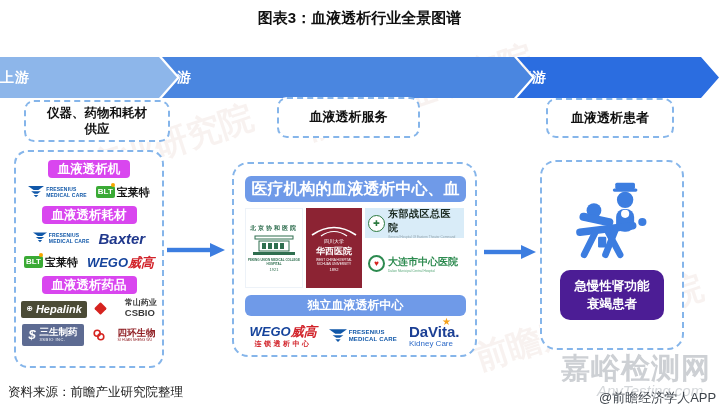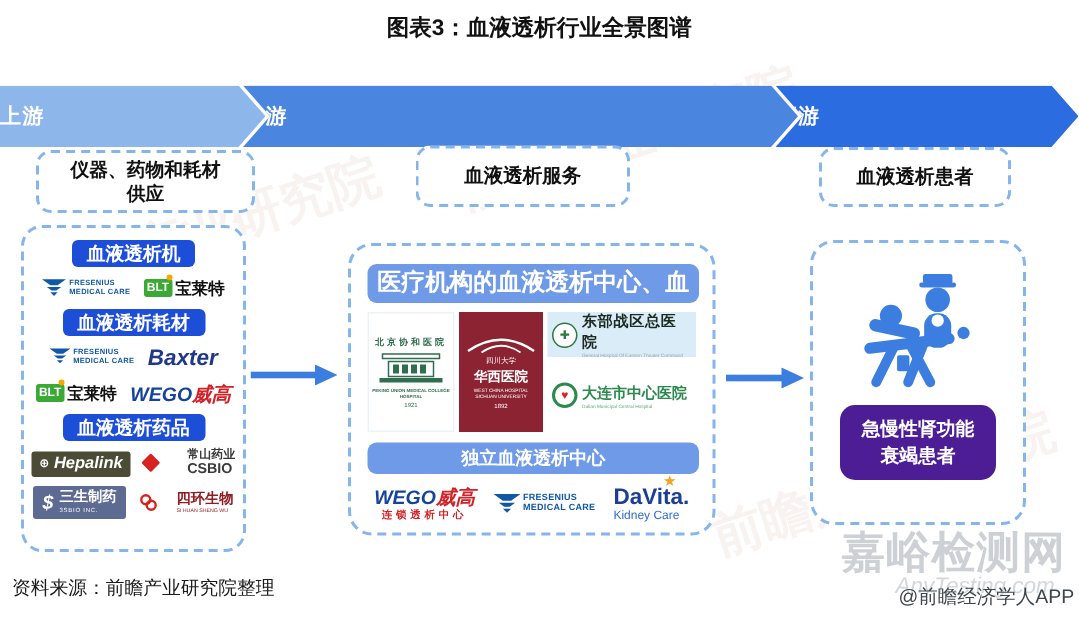--- a/index.html
+++ b/index.html
@@ -22,21 +22,21 @@
        font-weight:bold;color:#111;line-height:1.3;}
   #up-hdr{left:24px;top:100px;width:146px;height:42px;font-size:12.5px;}
   #mid-hdr{left:277px;top:97px;width:143px;height:41px;font-size:13px;}
   #down-hdr{left:546px;top:98px;width:128px;height:40px;font-size:13px;}
   #up-box{left:14px;top:150px;width:150px;height:218px;border-radius:14px;
           display:flex;flex-direction:column;align-items:center;gap:4px;padding:8px 4px;}
   #mid-box{left:232px;top:162px;width:245px;height:195px;border-radius:16px;padding:12px 11px;}
   #down-box{left:540px;top:160px;width:144px;height:190px;border-radius:16px;
             display:flex;flex-direction:column;align-items:center;}
   
-  .pill{background:#1d4ed8;color:#fff;font-weight:bold;text-align:center;border-radius:4px;}
+  .pill{background:#d946ef;color:#fff;font-weight:bold;text-align:center;border-radius:4px;}
   .pill-sm{font-size:12.5px;height:18px;line-height:18px;padding:0 10px;}
   .pill-hosp{display:block;width:221px;margin:0 auto;background:#6f9ae8;border-radius:6px;
              font-size:16px;height:26px;line-height:26px;}
   .pill-ind{display:block;width:221px;margin:7px auto 0;background:#6f9ae8;border-radius:6px;
             font-size:12px;height:21px;line-height:21px;}
   .pill-patient{width:104px;margin:4px auto 16px;background:#4c1d95;border-radius:10px;
                 font-size:12.5px;line-height:1.45;padding:7px 0;}
   .lrow{display:flex;align-items:center;justify-content:center;gap:9px;height:20px;}
   
   .logo-fres{display:flex;align-items:center;gap:2px;}

